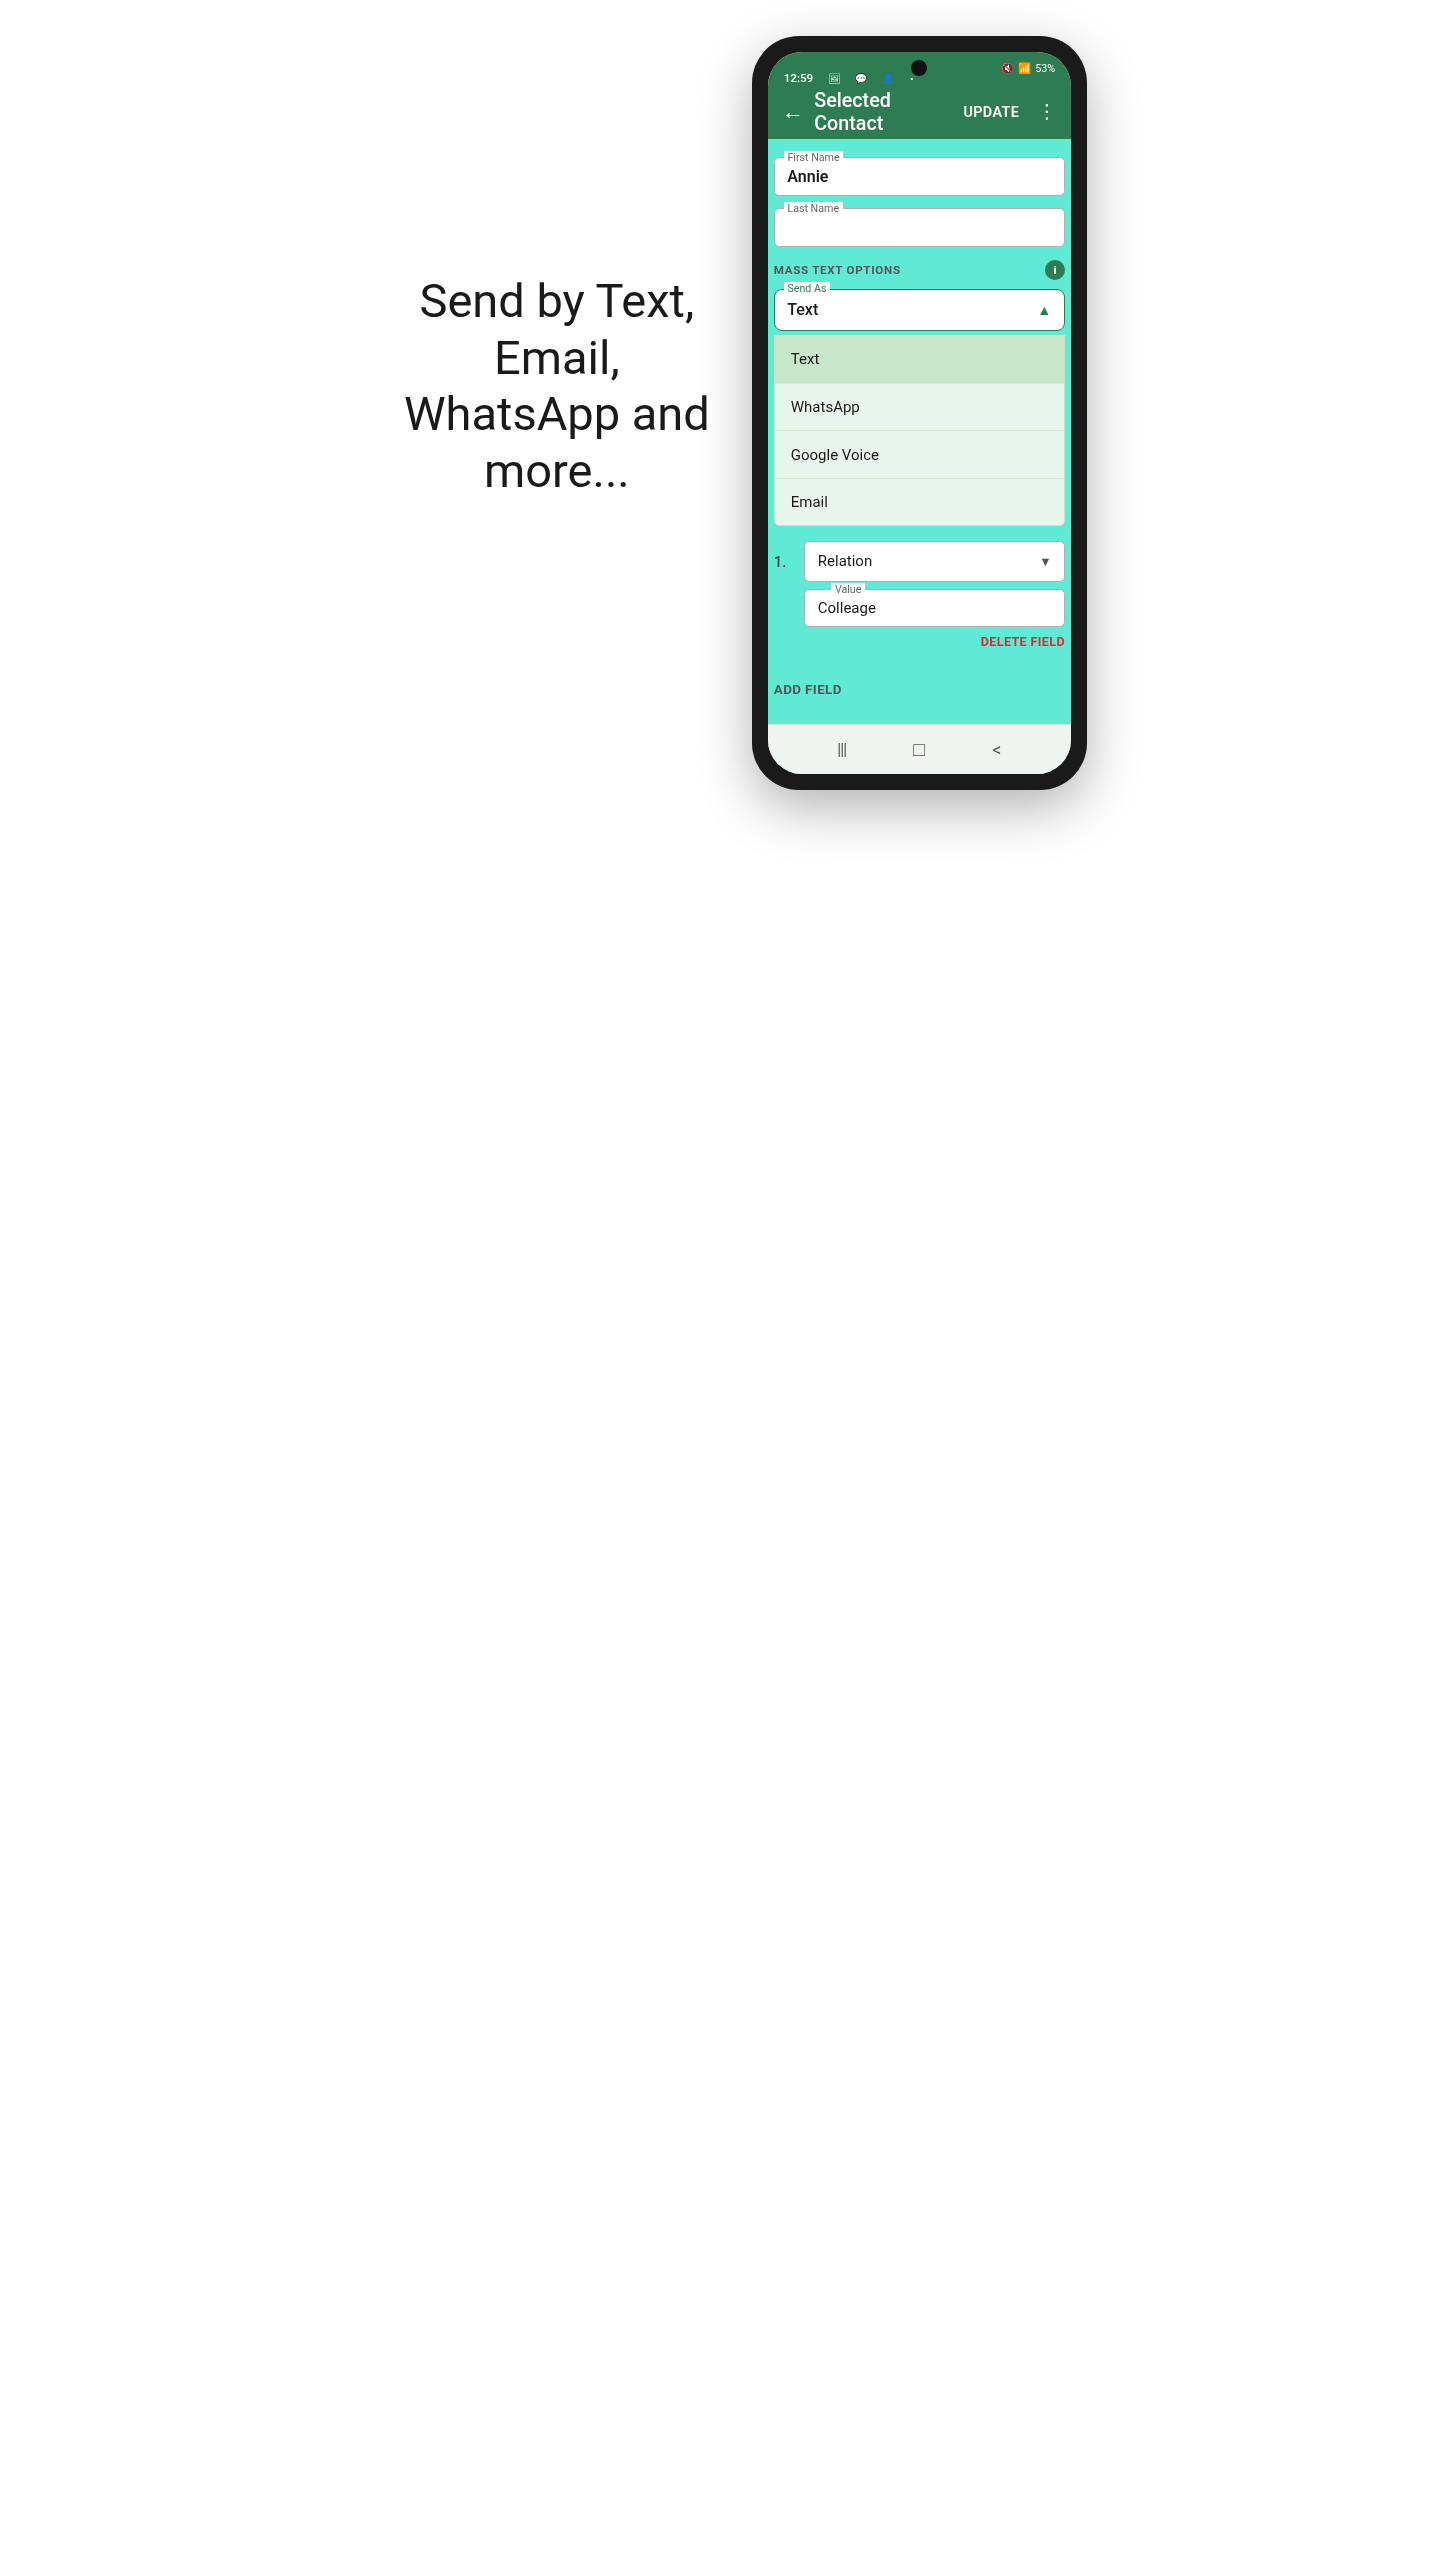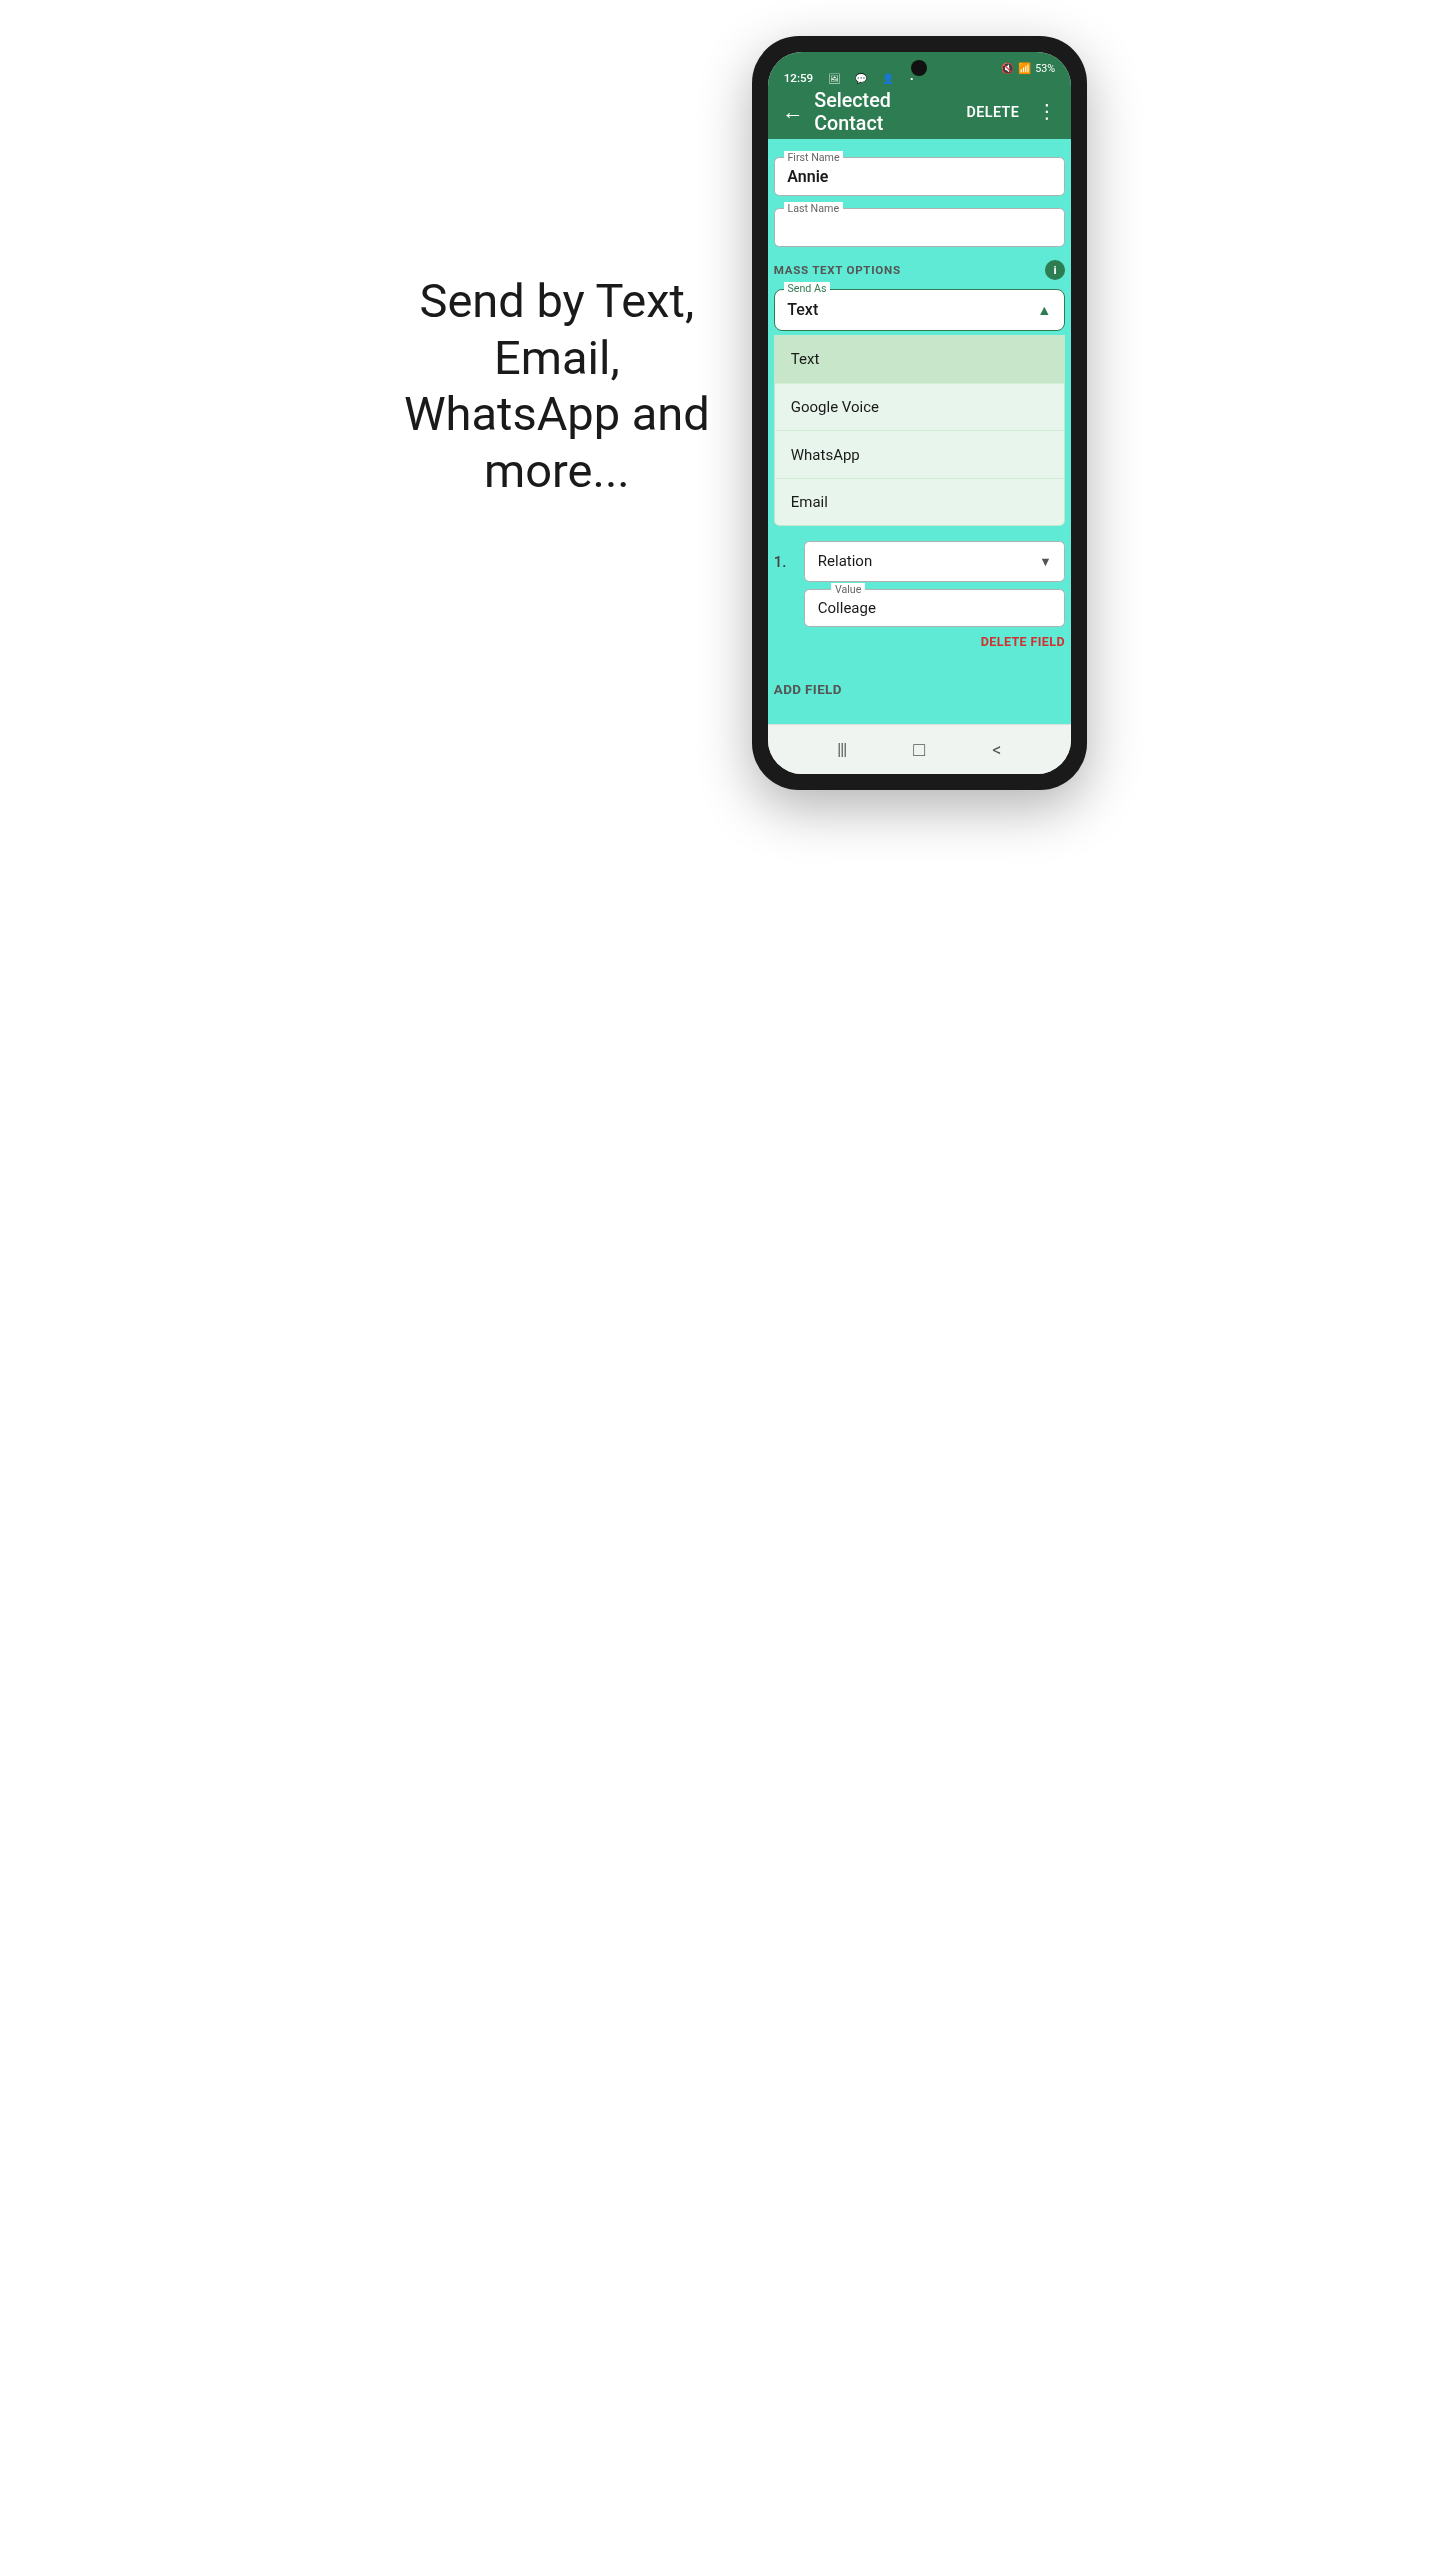--- a/index.html
+++ b/index.html
@@ -350,21 +350,21 @@
         <div class="status-bar-icons">
           <span style="color:white;font-size:10.7px;">🔇</span>
           <span style="color:white;font-size:10.7px;">📶</span>
           <span style="color:white;font-size:10.7px;">53%</span>
         </div>
       </div>
 
       <div class="app-bar">
         <span class="app-bar-back">←</span>
         <span class="app-bar-title">Selected Contact</span>
-        <span class="app-bar-update">DELETE</span>
+        <span class="app-bar-update">UPDATE</span>
         <span class="app-bar-more">⋮</span>
       </div>
 
       <div class="content">
 
         <div class="form-field">
           <span class="form-field-label">First Name</span>
           <div class="form-field-value">Annie</div>
         </div>
 
@@ -381,22 +381,22 @@
         <div class="send-as-dropdown">
           <span class="send-as-label">Send As</span>
           <div class="send-as-value">
             <span class="send-as-text">Text</span>
             <span class="dropdown-arrow-up">▲</span>
           </div>
         </div>
 
         <div class="dropdown-options">
           <div class="dropdown-option selected">Text</div>
+          <div class="dropdown-option">WhatsApp</div>
           <div class="dropdown-option">Google Voice</div>
-          <div class="dropdown-option">WhatsApp</div>
           <div class="dropdown-option">Email</div>
         </div>
 
         <div class="field-row">
           <span class="field-number">1.</span>
           <div class="field-inputs">
             <div class="relation-dropdown">
               <span class="relation-text">Relation</span>
               <span class="relation-arrow">▼</span>
             </div>

